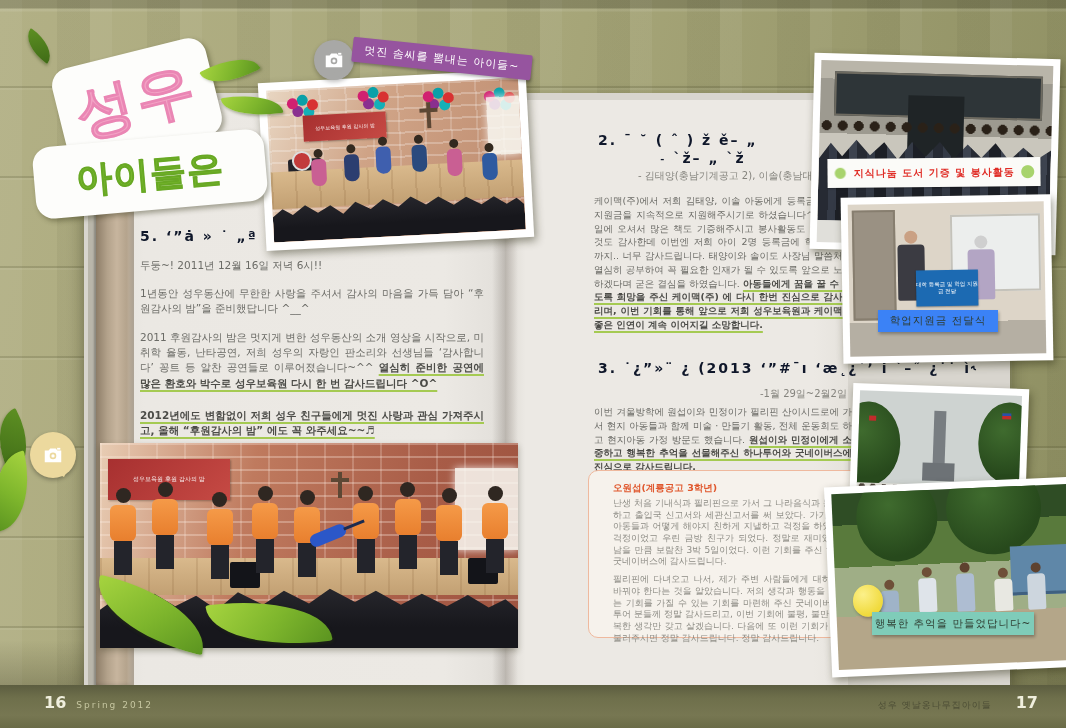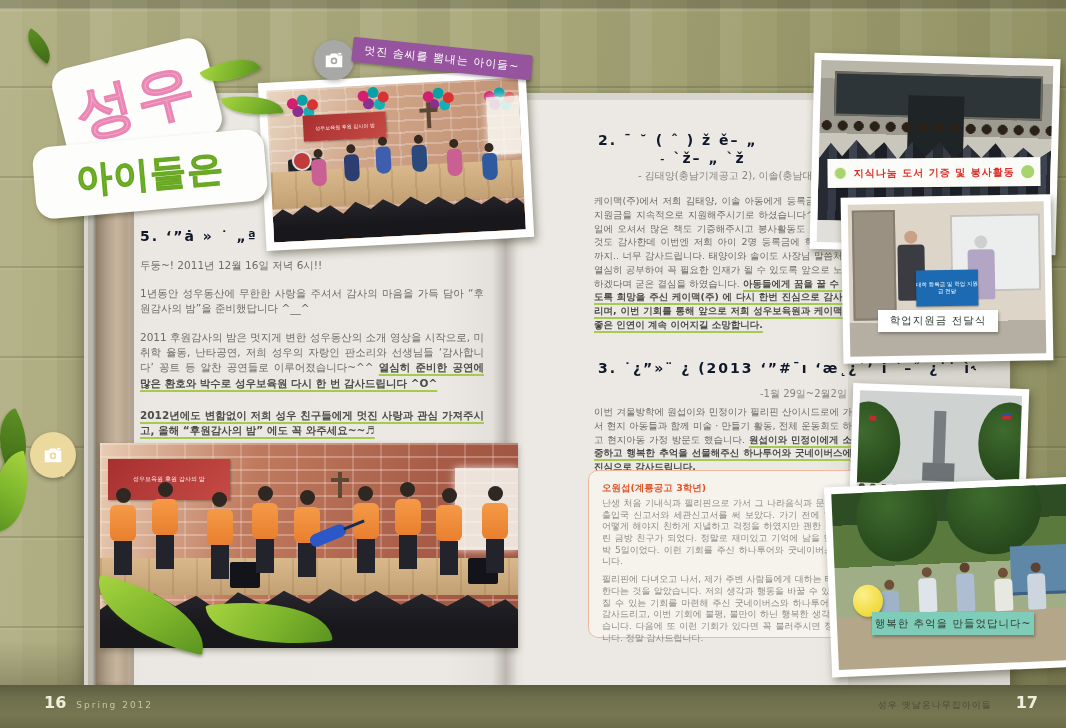--- a/index.html
+++ b/index.html
@@ -99,21 +99,21 @@
   .person .ph{border-radius:50%;margin:0 auto;}
   .person .pb{margin:1px auto 0;border-radius:4px 4px 2px 2px;}
   .caption-box{position:absolute;font-size:10.5px;color:#2e3c31;display:flex;align-items:center;justify-content:center;box-shadow:1px 2px 3px rgba(0,0,0,.3);z-index:8;letter-spacing:1px;}
 
   
   .g-head{position:absolute;color:#0f172a;font-weight:bold;font-size:14px;letter-spacing:2px;z-index:4;}
   .byline{position:absolute;color:#85847e;font-size:10px;z-index:4;}
   .bodytext{position:absolute;color:#6b6b66;font-size:10.5px;line-height:1.45;text-align:justify;z-index:4;}
   .bodytext .bold-green{font-weight:bold;color:#4c4c48;text-decoration:underline;text-decoration-color:#a5ca52;text-decoration-thickness:2px;text-underline-offset:3px;}
   .rp{font-size:9.5px;}
-  .review-box{position:absolute;left:588px;top:470px;width:308px;height:168px;border:1px solid #efb99e;border-radius:10px;background:#f6f2ec;padding:9px 13px;box-sizing:border-box;z-index:4;}
+  .review-box{position:absolute;left:588px;top:470px;width:308px;height:168px;border:1px solid #efb99e;border-radius:10px;background:#f6f2ec;padding:9px 24px;box-sizing:border-box;z-index:4;}
   .review-name{color:#e0582e;font-weight:bold;font-size:9.5px;margin:2px 0 3px;}
   .review-text{color:#8d8c85;font-size:9px;line-height:1.3;text-align:justify;margin:0 0 6px;}
 
   .cam{width:22px;height:22px;}
 </style>
 </head>
 <body>
 
 <div id="canvas">
 
@@ -321,21 +321,21 @@
       </div>
       <div class="person" style="left:60%;top:22%;width:30px;">
         <div class="ph" style="width:13px;height:13px;background:#cfcfcf;"></div>
         <div class="pb" style="width:27px;height:50px;background:#b3a5c4;"></div>
       </div>
       <div class="abs" style="left:34%;top:44%;width:32%;height:24%;background:#1c6ab2;display:flex;align-items:center;justify-content:center;text-align:center;box-shadow:0 1px 2px rgba(0,0,0,.35);">
         <span style="color:#fff;font-size:5.5px;line-height:1.3;">대학 등록금 및 학업 지원금 전달</span>
       </div>
     </div>
   </div>
-  <div class="caption-box" style="left:878px;top:310px;width:120px;height:22px;background:#ffffff;">학업지원금 전달식</div>
+  <div class="caption-box" style="left:878px;top:310px;width:120px;height:22px;background:#3b82f6;">학업지원금 전달식</div>
 
   <div class="polaroid" style="left:850px;top:386px;width:162px;height:176px;padding:7px;transform:rotate(2deg);z-index:5;">
     <div class="scene" style="background:linear-gradient(180deg,#ced3d1 0 55%,#b9bfae 55% 88%,#98a06e 88% 100%);">
       <div class="tree-blob" style="left:-14%;top:6%;width:40%;height:48%;"></div>
       <div class="tree-blob" style="right:-12%;top:4%;width:38%;height:46%;"></div>
       <div class="abs" style="left:46%;top:10%;width:8%;height:32%;background:#787d81;"></div>
       <div class="abs" style="left:40%;top:40%;width:20%;height:10%;background:#6d7276;"></div>
       <div class="abs" style="right:6%;top:10%;width:9px;height:6px;background:linear-gradient(180deg,#2b50a8 50%,#c22b2b 50%);"></div>
       <div class="abs" style="left:6%;top:14%;width:7px;height:5px;background:#c22b2b;"></div>
       <div class="dot-crowd" style="top:52%;height:28%;"></div>

